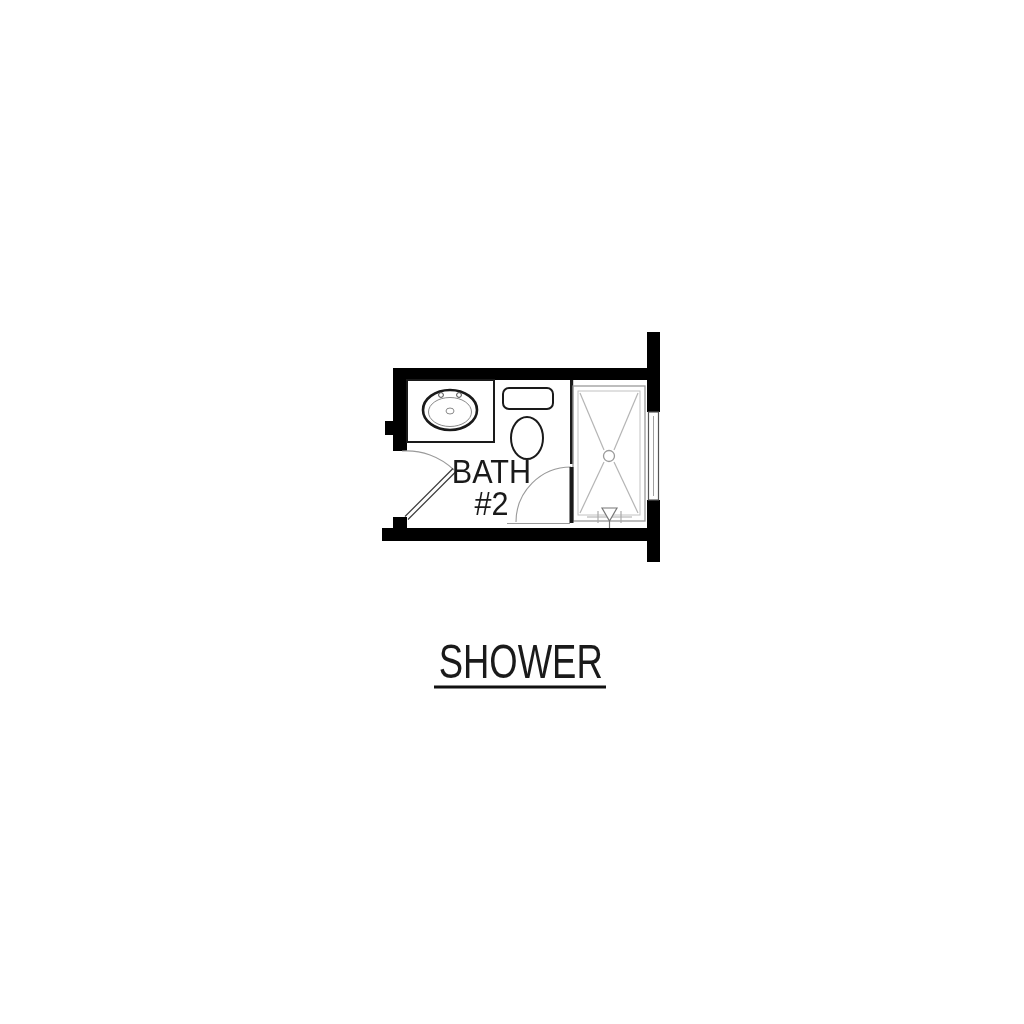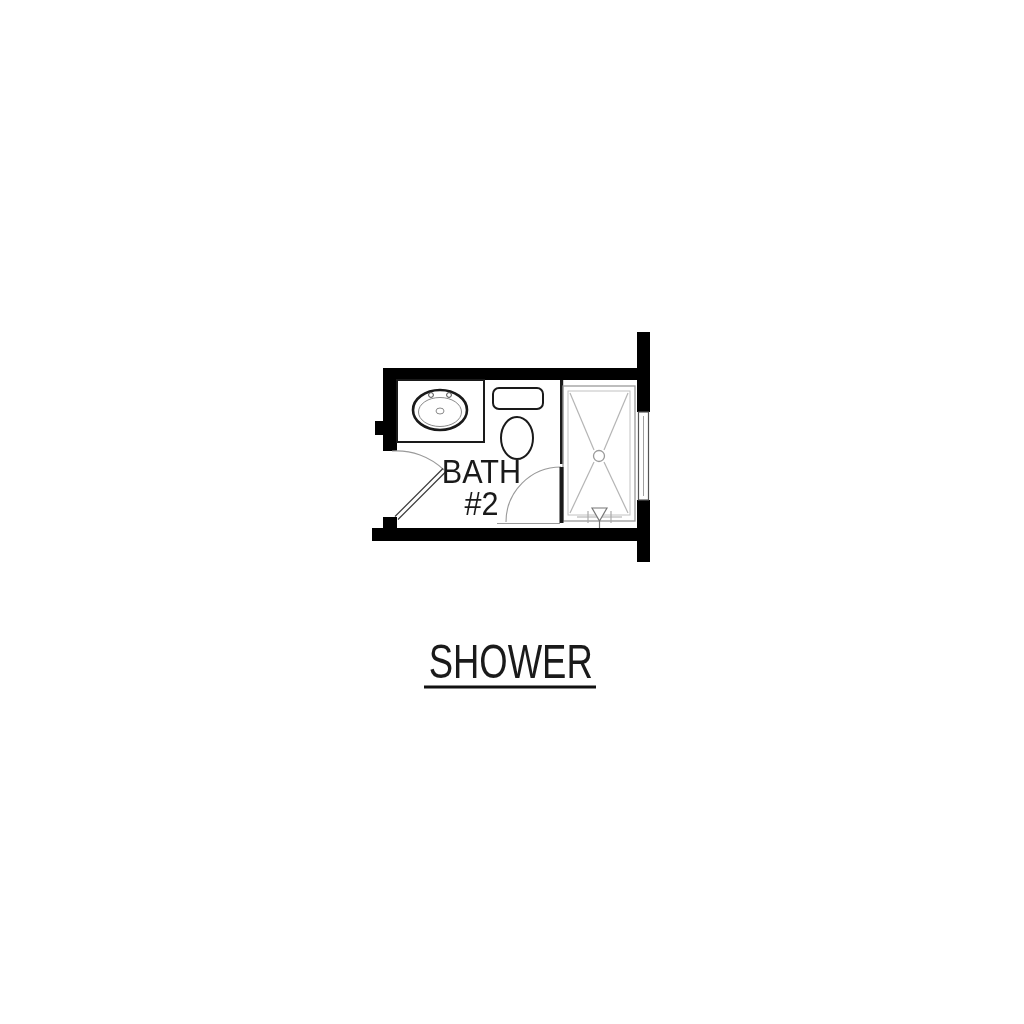--- a/index.html
+++ b/index.html
@@ -9,20 +9,21 @@
     width: 1024px;
     height: 1024px;
     overflow: hidden;
     font-family: "Liberation Sans", sans-serif;
   }
   .canvas {
     position: relative;
     width: 888px;
     height: 1024px;
     background: var(--page-bg, #ffffff);
+    margin-left: 10px;
   }
   svg { display: block; }
   .wall { fill: var(--wall, #000000); stroke: none; }
   .fixture-stroke { fill: #ffffff; stroke: var(--fixture, #1a1a1a); }
   .thin-gray { stroke: var(--light-line, #b5b5b5); fill: none; }
   .arc-line { stroke: var(--arc, #9a9a9a); fill: none; }
   .plan-text {
     fill: var(--text, #1a1a1a);
     font-family: "Liberation Sans", sans-serif;
   }

